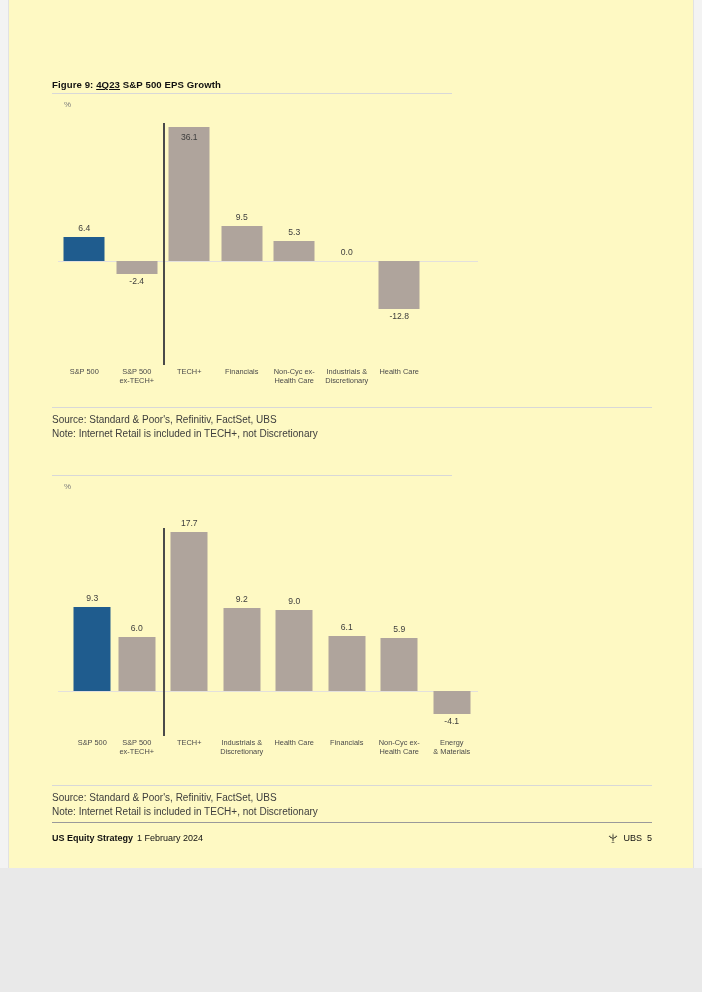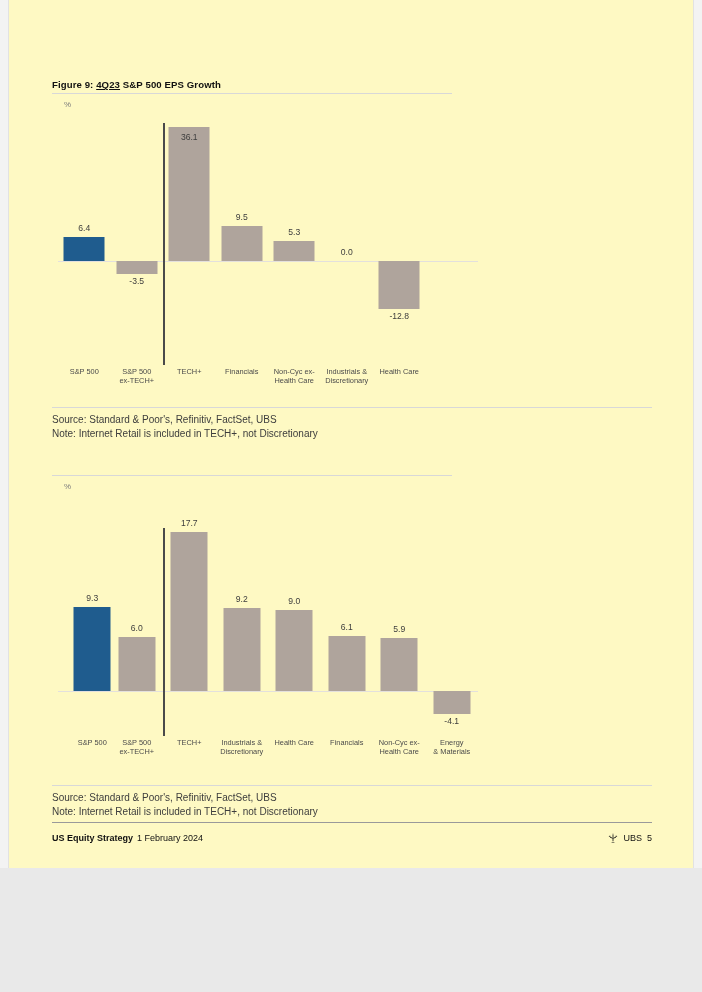--- a/index.html
+++ b/index.html
@@ -118,21 +118,21 @@
     <div class="chart" id="chart0" style="height:290px;">
         <div class="plot" style="height: 290px;">
           <div class="zero-line" style="top: 152px;"></div>
           <div class="bar-col" style="left: 0px; width: 52.5px;">
             <div class="bar highlight" style="width: 41px; height: 23.808px; top: 128.192px;"></div>
             <div class="bar-label" style="top: 114.192px;">6.4</div>
             <div class="cat-label" style="top: 258px;">S&amp;P 500</div>
           </div>
           <div class="bar-col" style="left: 52.5px; width: 52.5px;">
             <div class="bar" style="width: 41px; height: 13.02px; top: 152px;"></div>
-            <div class="bar-label" style="top: 167.02px;">-3.5</div>
+            <div class="bar-label" style="top: 167.02px;">-2.4</div>
             <div class="cat-label" style="top: 258px;">S&amp;P 500
 ex-TECH+</div>
           </div>
           <div class="bar-col" style="left: 105px; width: 52.5px;">
             <div class="bar" style="width: 41px; height: 134.292px; top: 17.708px;"></div>
             <div class="bar-label" style="top: 3.708px; margin-top: 19px;">36.1</div>
             <div class="cat-label" style="top: 258px;">TECH+</div>
           </div>
           <div class="bar-col" style="left: 157.5px; width: 52.5px;">
             <div class="bar" style="width: 41px; height: 35.34px; top: 116.66px;"></div>

